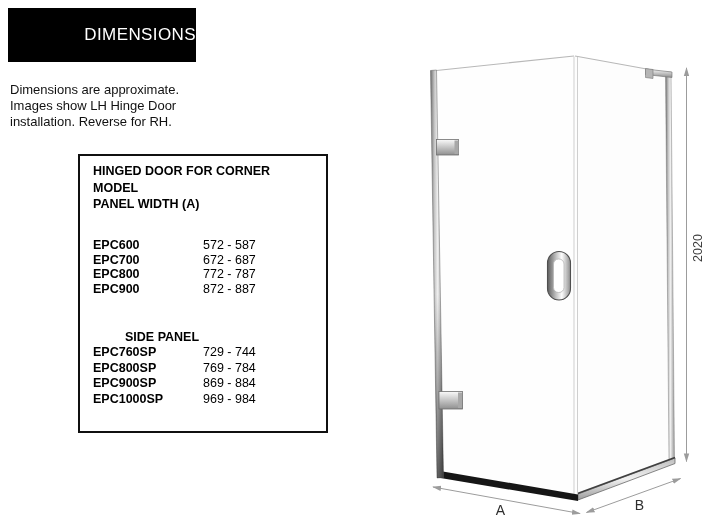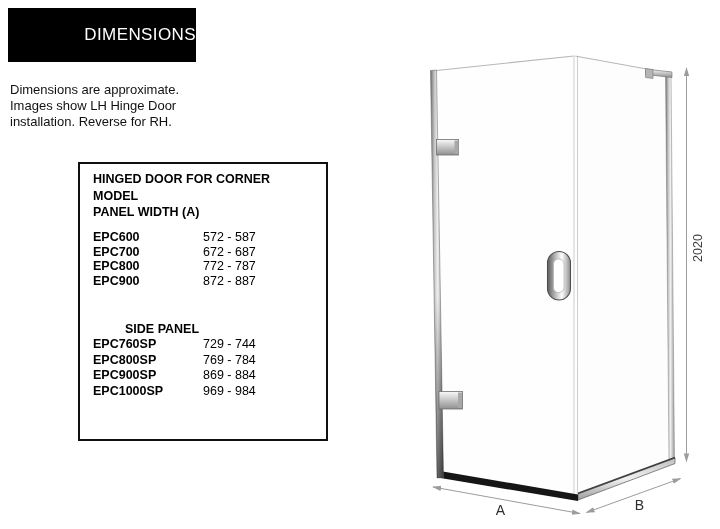--- a/index.html
+++ b/index.html
@@ -10,29 +10,29 @@
   .dim-header {
     position:absolute; left:8px; top:8px; width:188px; height:54px;
     background:#000000; color:#ffffff; display:flex; align-items:center;
     justify-content:flex-end; font-size:17px; letter-spacing:0.4px;
   }
   .intro {
     position:absolute; left:10px; top:82px; font-size:13px; line-height:16px;
     color:#111111; white-space:pre-line;
   }
   .spec-box {
-    position:absolute; left:78px; top:162px; width:250px; height:279px;
+    position:absolute; left:78px; top:154px; width:250px; height:279px;
     border:2px solid #101010; box-sizing:border-box; padding:7px 0 0 13px;
     font-size:12.5px; line-height:14.5px;
   }
   .spec-title { font-weight:bold; line-height:17px; }
   .row { display:flex; }
   .c1 { width:110px; flex:none; }
   .hdr { line-height:16px; font-weight:bold;flex-direction:column; }
-  .door-rows { margin-top:10px; }
+  .door-rows { margin-top:26px; }
   .door-rows .row { line-height:14.5px; }
   .door-rows .c1, .panel-rows .c1 { font-weight:bold; }
   .panel-hdr { margin-top:33px;margin-left:32px; }
   .panel-rows .row { line-height:15.6px; }
   .diagram-svg { position:absolute; left:400px; top:40px; width:320px; height:489px; }
   .dim-label { font-size:14px; fill:#2e2e2e; }
   .dim-label-rot { font-size:12.5px; fill:#3d3d3d; }
 </style>
 </head>
 <body>

